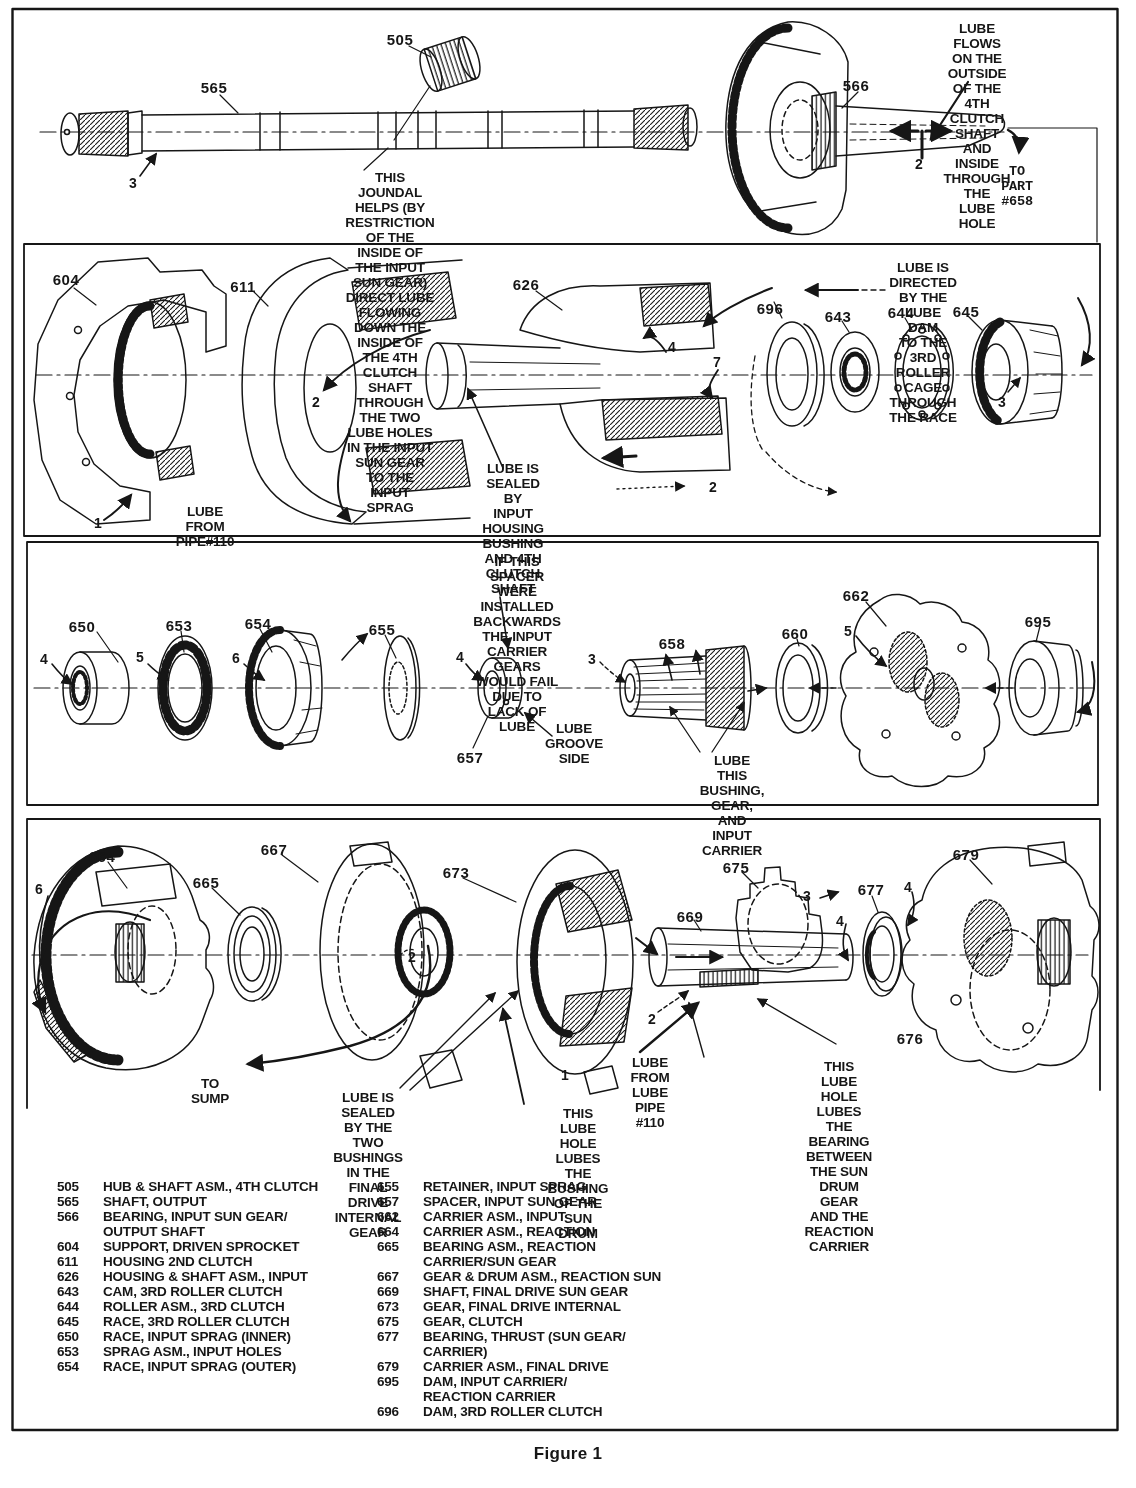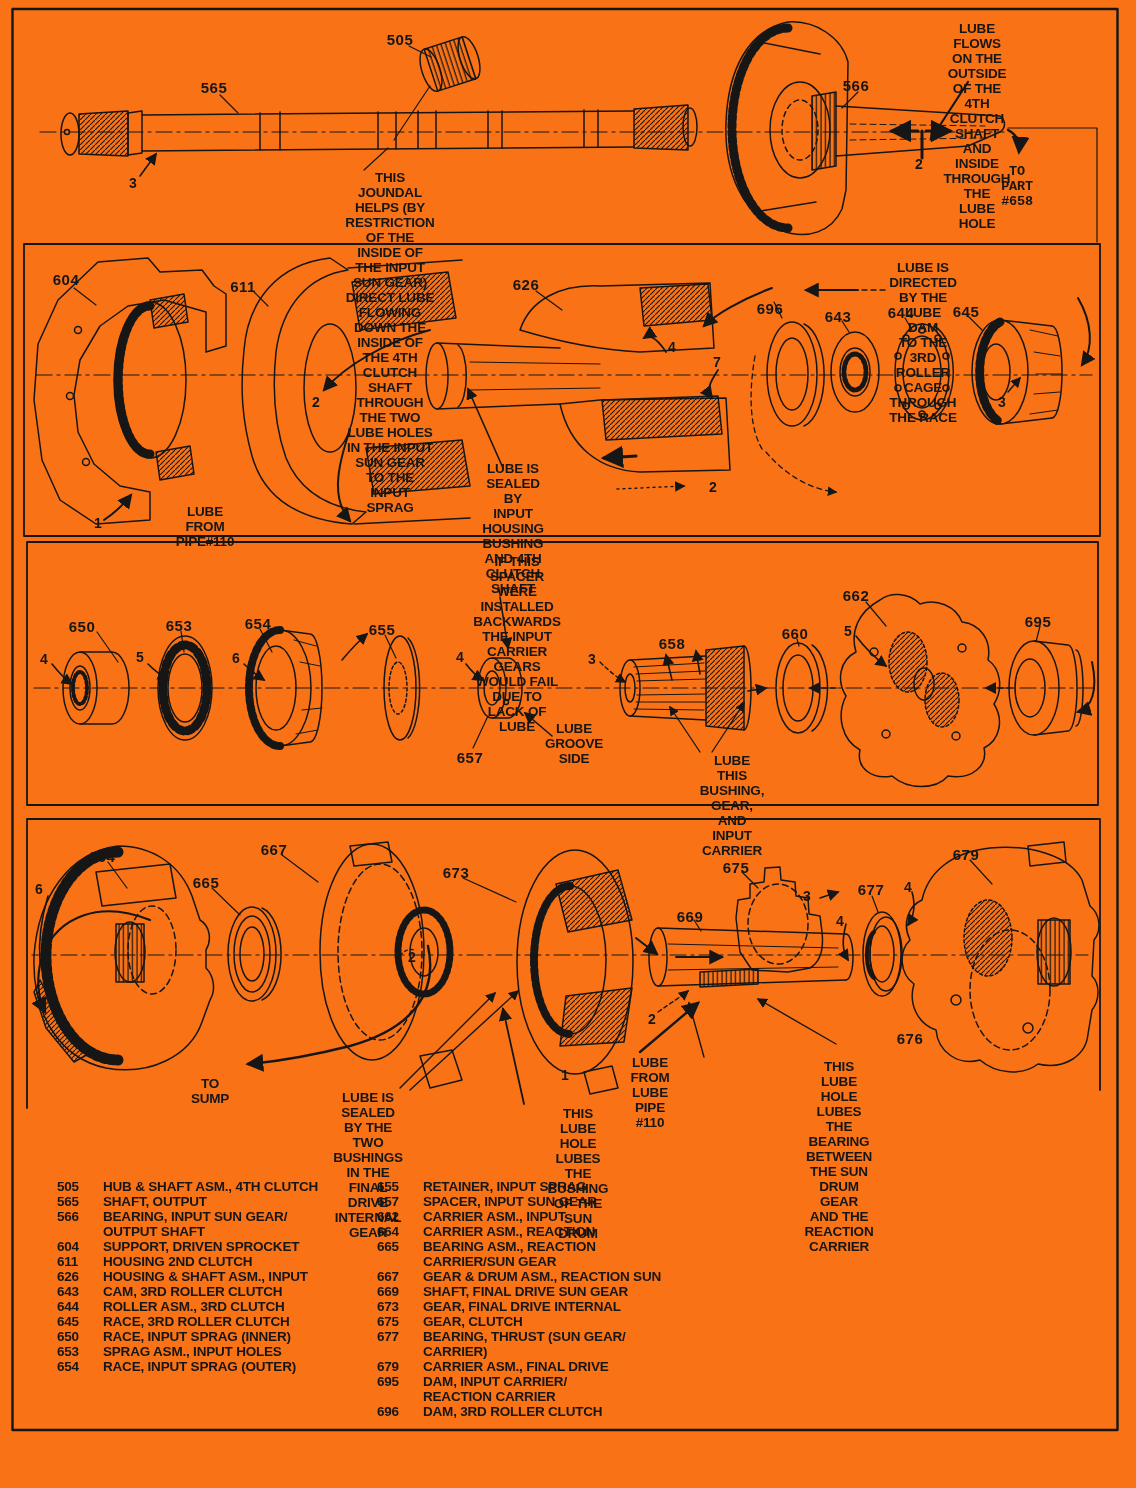--- a/index.html
+++ b/index.html
@@ -1,16 +1,16 @@
 <!DOCTYPE html>
 <html><head>
 <meta charset="utf-8">
 <style>
   html,body{margin:0;padding:0;background:#e8e8e6;}
-  .page{position:relative;width:1136px;height:1488px;background:#f97316;margin:0 auto;
+  .page{position:relative;width:1136px;height:1488px;background:#ffffff;margin:0 auto;
         font-family:"Liberation Sans","DejaVu Sans",sans-serif;color:#161616;overflow:hidden;}
   svg.art{position:absolute;left:0;top:0;}
   .layer{position:absolute;left:0;top:0;width:0;height:0;}
   .ann,.callout,.flow{position:absolute;transform:translateX(-50%);white-space:pre-line;
         text-align:center;font-weight:bold;color:#161616;}
   .ann{font-size:13.5px;line-height:15px;letter-spacing:-0.2px;}
   .callout{font-size:15px;line-height:15px;letter-spacing:0.5px;}
   .flow{font-size:14px;line-height:14px;}
   .plist{position:absolute;left:0;top:1179px;width:1136px;font-size:13.5px;font-weight:bold;}
   .pcol{position:absolute;top:0;left:57px;width:300px;}
@@ -520,14 +520,15 @@
     <span class="pname">DAM, INPUT CARRIER/
 REACTION CARRIER</span>
   </div>
         <div class="prow">
     <span class="pnum">696</span>
     <span class="pname">DAM, 3RD ROLLER CLUTCH</span>
   </div>
       </div>
 </div>
 
+<div class="caption">Figure 1</div>
 
 </div>
 
 </body></html>

